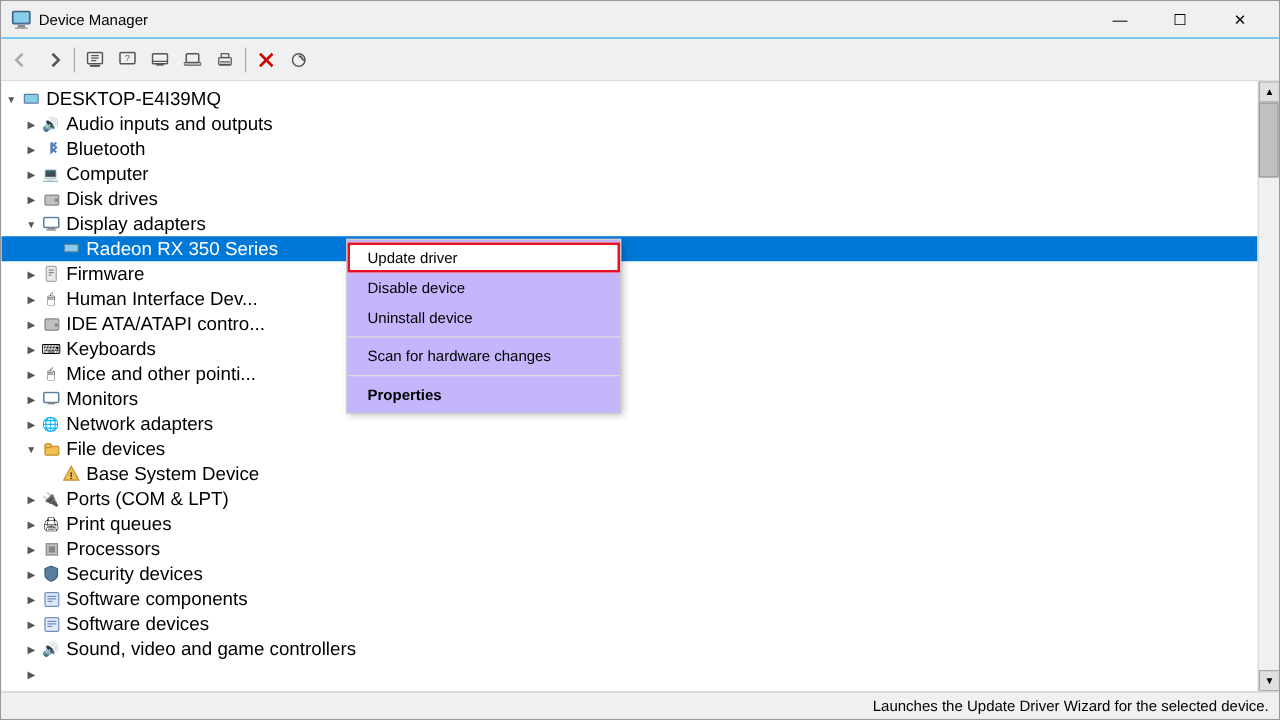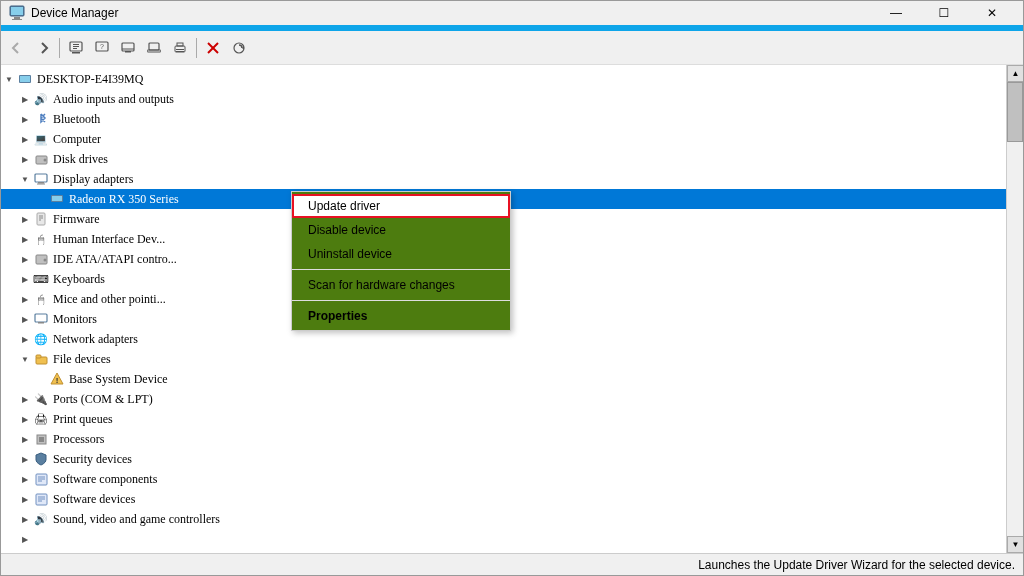--- a/index.html
+++ b/index.html
@@ -23,21 +23,21 @@
       flex-direction: column;
       position: relative;
     }
 
     .title-bar {
       background: #f0f0f0;
       height: 30px;
       display: flex;
       align-items: center;
       padding: 0 8px;
-      border-bottom: 6px solid #0ea5e9;
+      border-bottom: 1px solid #0ea5e9;
       user-select: none;
     }
 
     .title-bar-icon {
       width: 16px;
       height: 16px;
       margin-right: 6px;
       display: flex;
       align-items: center;
       justify-content: center;
@@ -201,43 +201,42 @@
       height: 16px;
       margin-right: 4px;
       display: flex;
       align-items: center;
       justify-content: center;
       font-size: 13px;
       flex-shrink: 0;
     }
 
     .tree-item-label {
-      font-size: 12px;
-      font-family: Liberation Serif, serif;
+      font-size: 15px;
     }
 
     
     .status-bar {
       height: 22px;
       background: #f0f0f0;
       border-top: 1px solid #ccc;
       display: flex;
       align-items: center;
       padding: 0 8px;
       font-size: 12px;
       justify-content: flex-end;
     }
 
     
     .context-menu {
       position: absolute;
       top: 190px;
-      left: 290px;
+      left: 276px;
       width: 220px;
-      background: #4d7c0f;
+      background: #c4b5fd;
       border: 1px solid #ccc;
       box-shadow: 2px 2px 6px rgba(0,0,0,0.25);
       z-index: 100;
       padding: 2px 0;
     }
 
     .context-menu-item {
       padding: 5px 16px;
       cursor: pointer;
       font-size: 12px;

